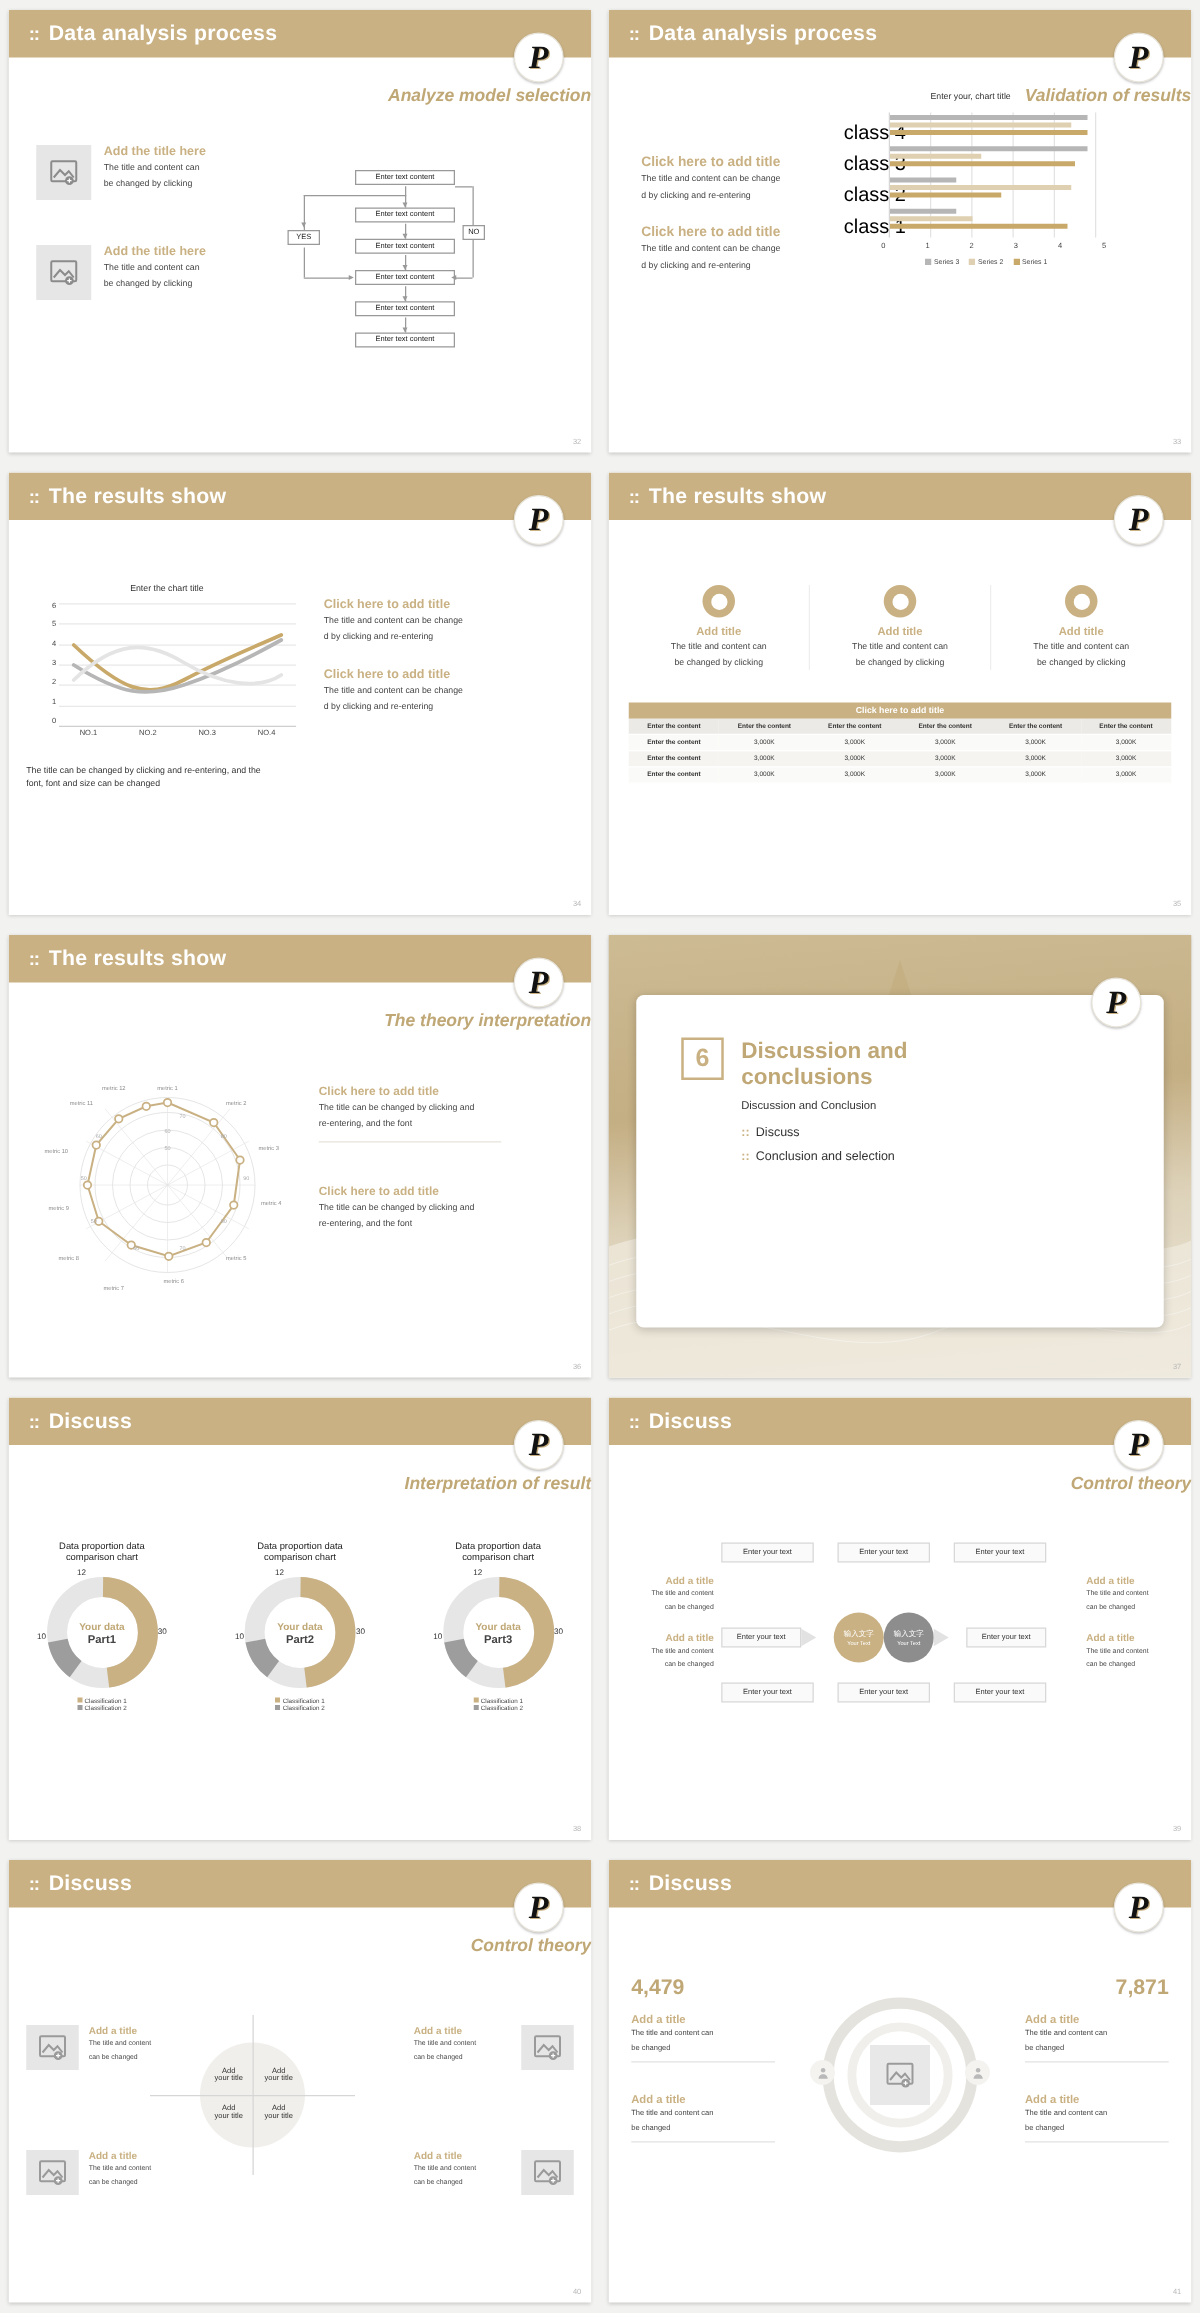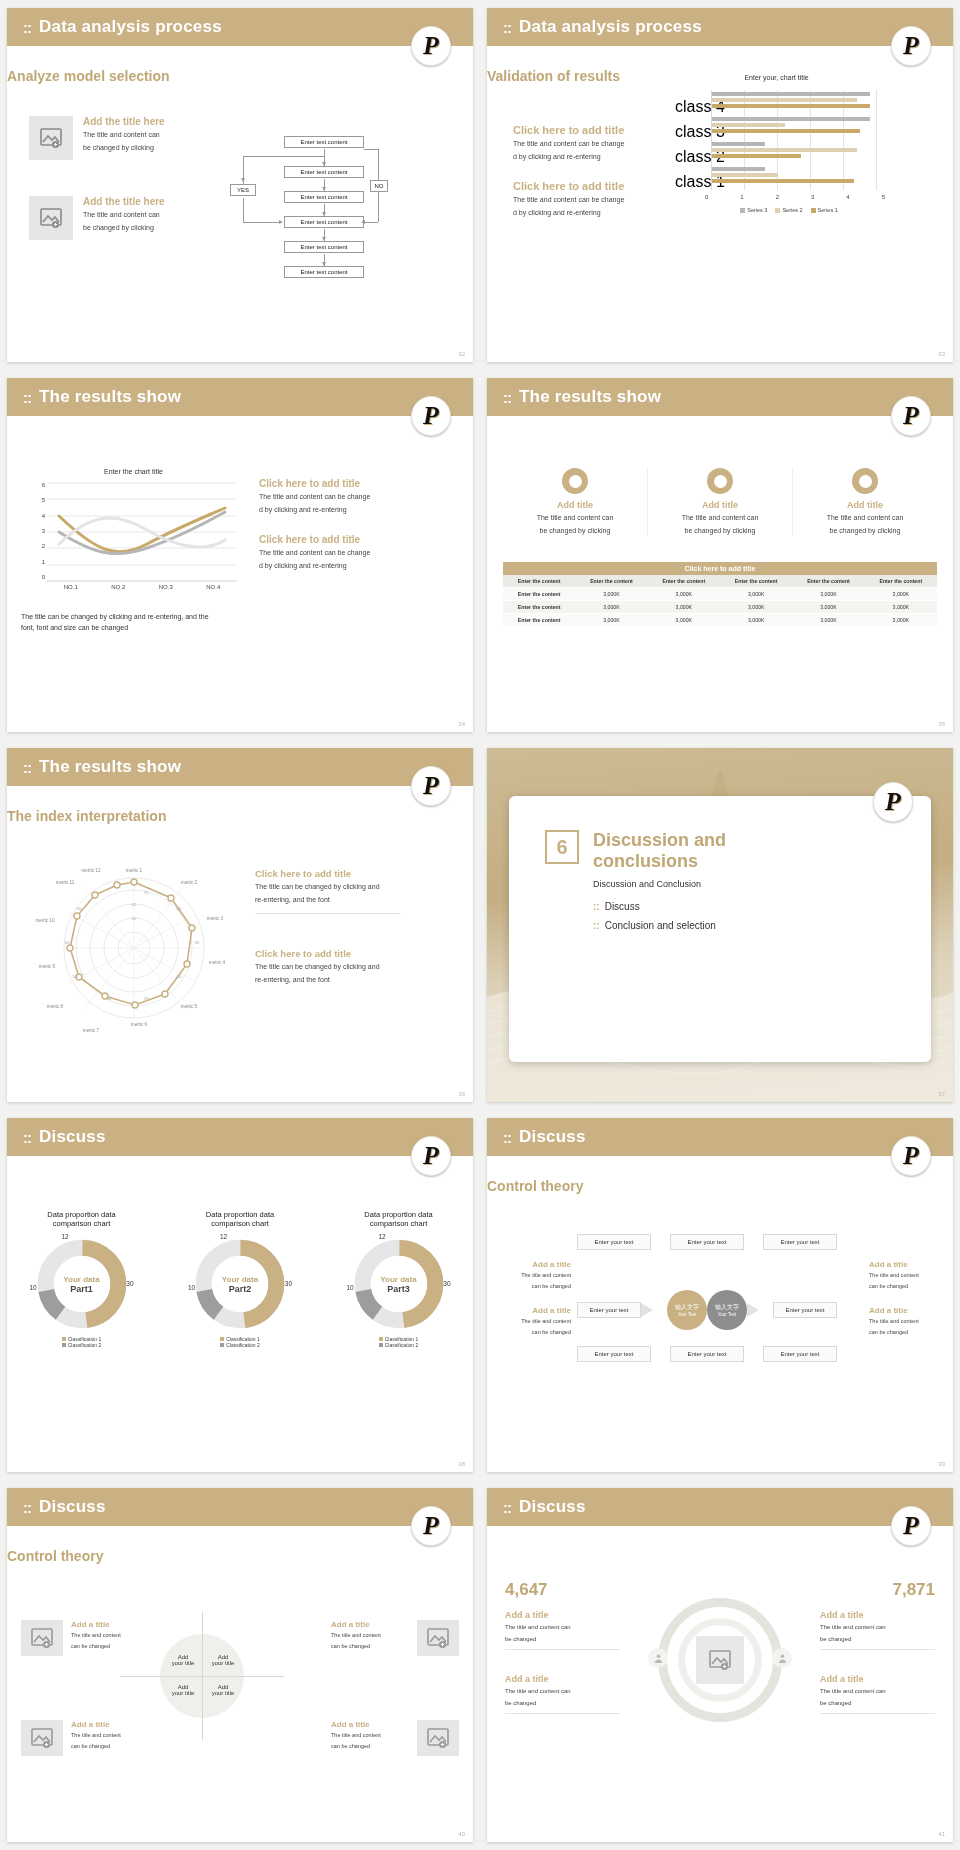--- a/index.html
+++ b/index.html
@@ -13,21 +13,21 @@
   .cellwrap { padding:8px 7px; }
   .slide { position:relative; width:100%; height:100%; background:#fff; box-shadow:0 1px 3px rgba(0,0,0,.18); overflow:hidden; }
   .hdr { height:38px; background:#c9b183; display:flex; align-items:center; padding-left:16px; }
   .hdr .dots { color:#fff; font-weight:bold; font-size:15px; letter-spacing:-1px; margin-right:8px; transform:rotate(0deg); }
   .hdr .t { color:#fff; font-size:17px; font-weight:bold; letter-spacing:.2px; }
   .logo { position:absolute; right:22px; top:18px; width:40px; height:40px; border-radius:50%; background:#fff; border:1px solid #e8e4da;
           display:flex; align-items:center; justify-content:center; box-shadow:0 1px 2px rgba(0,0,0,.25); z-index:5;}
   .logo .p { font-family:"Liberation Serif", serif; font-weight:bold; font-size:26px; color:#111; line-height:1;
              font-style:italic; text-shadow:1px 1px 0 #c9b183; }
   .pnum { position:absolute; right:8px; bottom:5px; font-size:6px; color:#b9b9b9; }
-  .stitle { text-align:left; color:#c0a876; font-size:14px; font-weight:bold; margin-top:22px; }
+  .stitle { text-align:right; color:#c0a876; font-size:14px; font-weight:bold; margin-top:22px;font-style:italic; }
 
   
   .body { width:100%; height:calc(100% - 38px); position:relative; }
 
   .imgbox { width:44px; height:44px; background:#e6e6e6; display:flex; align-items:center; justify-content:center; }
   .imgbox svg { width:24px; height:24px; }
 
   .addtitle { color:#c9b183; font-size:10px; font-weight:bold; }
   .addtxt { color:#444; font-size:7px; line-height:1.45; margin-top:3px;}
 
@@ -362,21 +362,21 @@
   <div class="cellwrap">
       <div class="slide">
     <div class="hdr">
       <span class="dots">::</span>
       <span class="t">The results show</span>
     </div>
     <div class="logo">
           <span class="p">P</span>
         </div>
     <div class="body">
-      <div class="stitle">The index interpretation</div>
+      <div class="stitle">The theory interpretation</div>
 
       <svg style="position:absolute;left:22px;top:52px;" width="210" height="175" viewBox="0 0 210 175">
         <g stroke="#dcdcdc" fill="none" stroke-width="0.6">
           <circle cx="105" cy="88" r="16"></circle>
               <circle cx="105" cy="88" r="30"></circle>
               <circle cx="105" cy="88" r="44"></circle>
           <circle cx="105" cy="88" r="58"></circle>
               <circle cx="105" cy="88" r="70"></circle>
         </g>
         <g stroke="#e4e4e4" stroke-width="0.5">
@@ -489,20 +489,21 @@
   <div class="cellwrap">
       <div class="slide">
     <div class="hdr">
       <span class="dots">::</span>
       <span class="t">Discuss</span>
     </div>
     <div class="logo">
           <span class="p">P</span>
         </div>
     <div class="body">
+      <div class="stitle">Interpretation of result</div>
 
       <div style="position:absolute;left:12px;top:54px;width:calc(100% - 24px);display:flex;justify-content:space-between;">
 
         <div style="width:125px;text-align:center;">
           <div style="font-size:7.5px;color:#222;">Data proportion data</div>
           <div style="font-size:7.5px;color:#222;">comparison chart</div>
           <div style="position:relative;width:96px;height:96px;margin:8px auto 0;">
             <svg width="96" height="96" viewBox="0 0 42 42">
               <circle cx="21" cy="21" r="15.9" fill="transparent" stroke="#e6e6e6" stroke-width="7"></circle>
               <circle cx="21" cy="21" r="15.9" fill="transparent" stroke="#c9b183" stroke-width="7" stroke-dasharray="48 52" stroke-dashoffset="25"></circle>
@@ -748,21 +749,21 @@
       <div class="slide">
     <div class="hdr">
       <span class="dots">::</span>
       <span class="t">Discuss</span>
     </div>
     <div class="logo">
           <span class="p">P</span>
         </div>
     <div class="body">
 
-      <div style="position:absolute;left:18px;top:54px;font-size:17px;color:#c0a876;font-weight:bold;">4,647</div>
+      <div style="position:absolute;left:18px;top:54px;font-size:17px;color:#c0a876;font-weight:bold;">4,479</div>
       <div style="position:absolute;right:18px;top:54px;font-size:17px;color:#c0a876;font-weight:bold;text-align:right;">7,871</div>
 
       <div style="position:absolute;left:18px;top:84px;width:115px;">
         <div class="addtitle" style="font-size:9px">Add a title</div>
         <div class="addtxt" style="font-size:6px">The title and content can</div>
         <div class="addtxt" style="font-size:6px">be changed</div>
         <div style="border-bottom:1px solid #e2e2e2;margin-top:6px;"></div>
       </div>
       <div style="position:absolute;left:18px;top:148px;width:115px;">
         <div class="addtitle" style="font-size:9px">Add a title</div>

